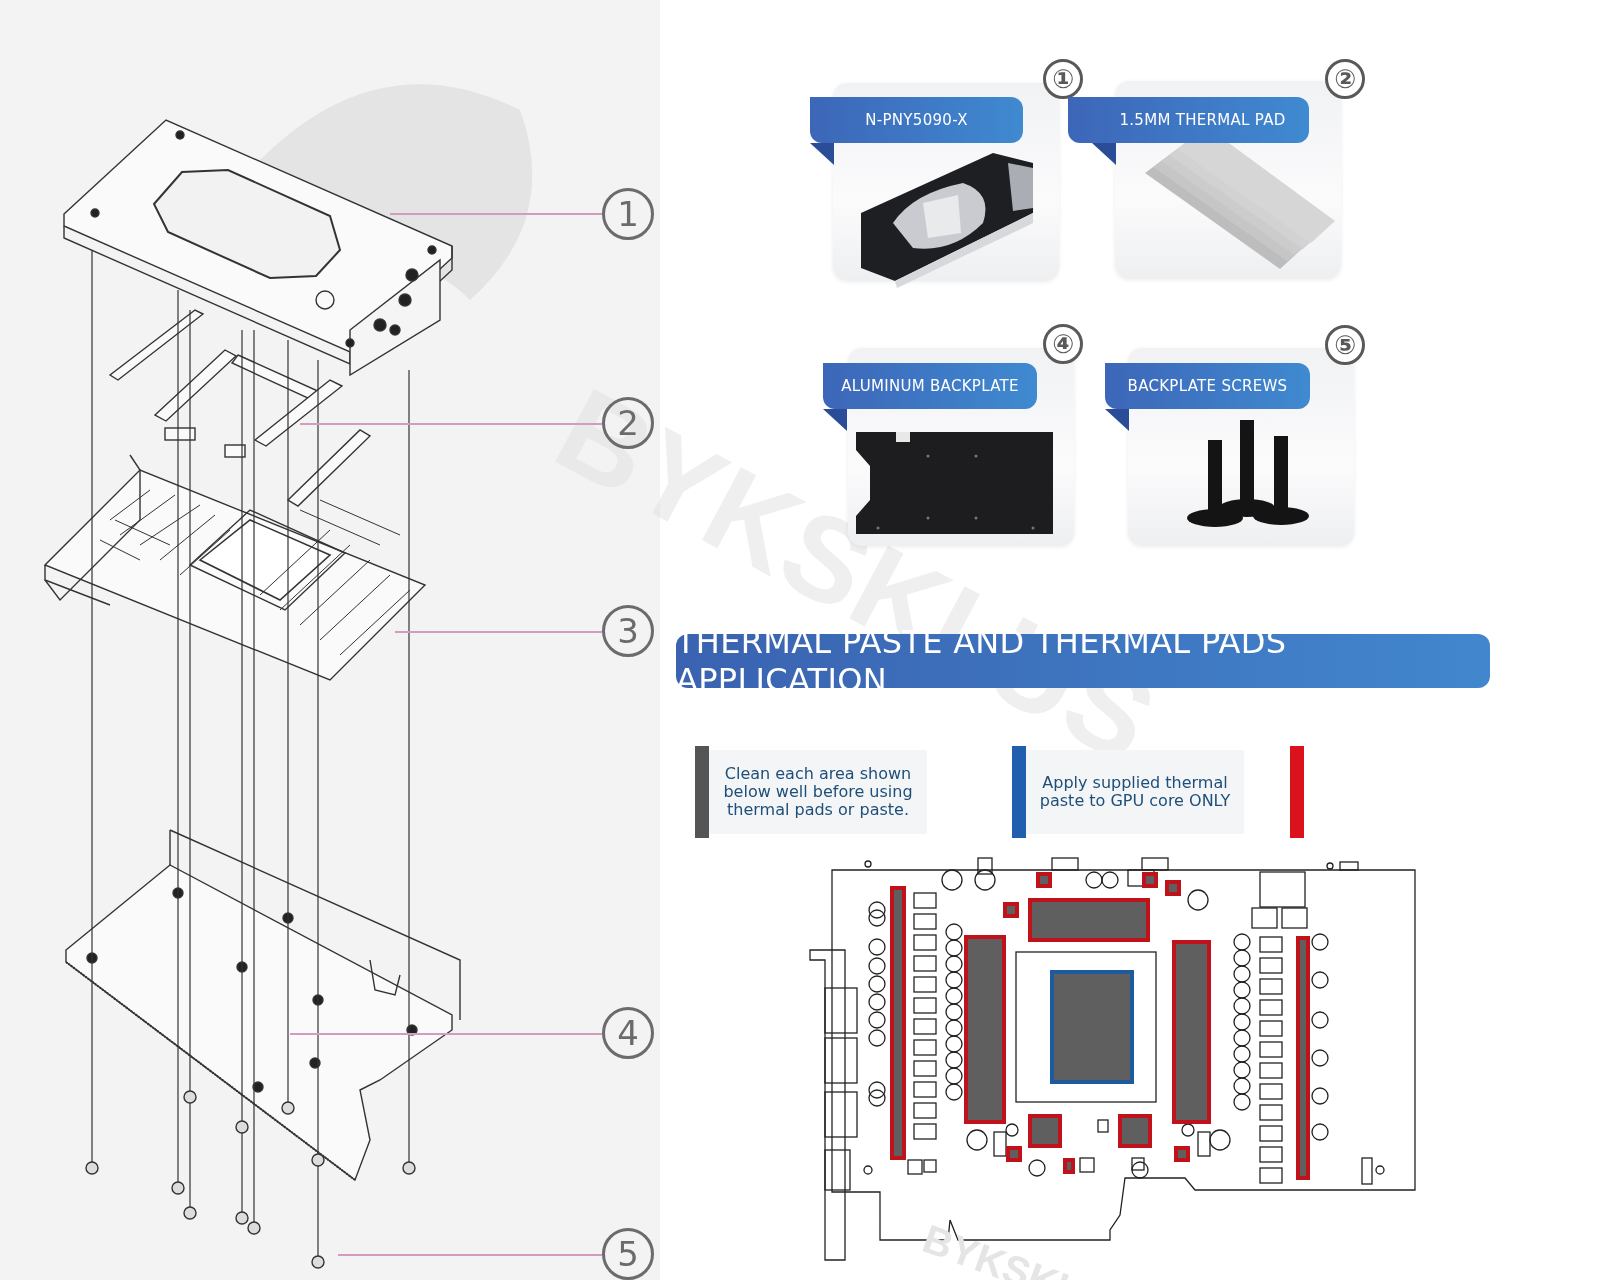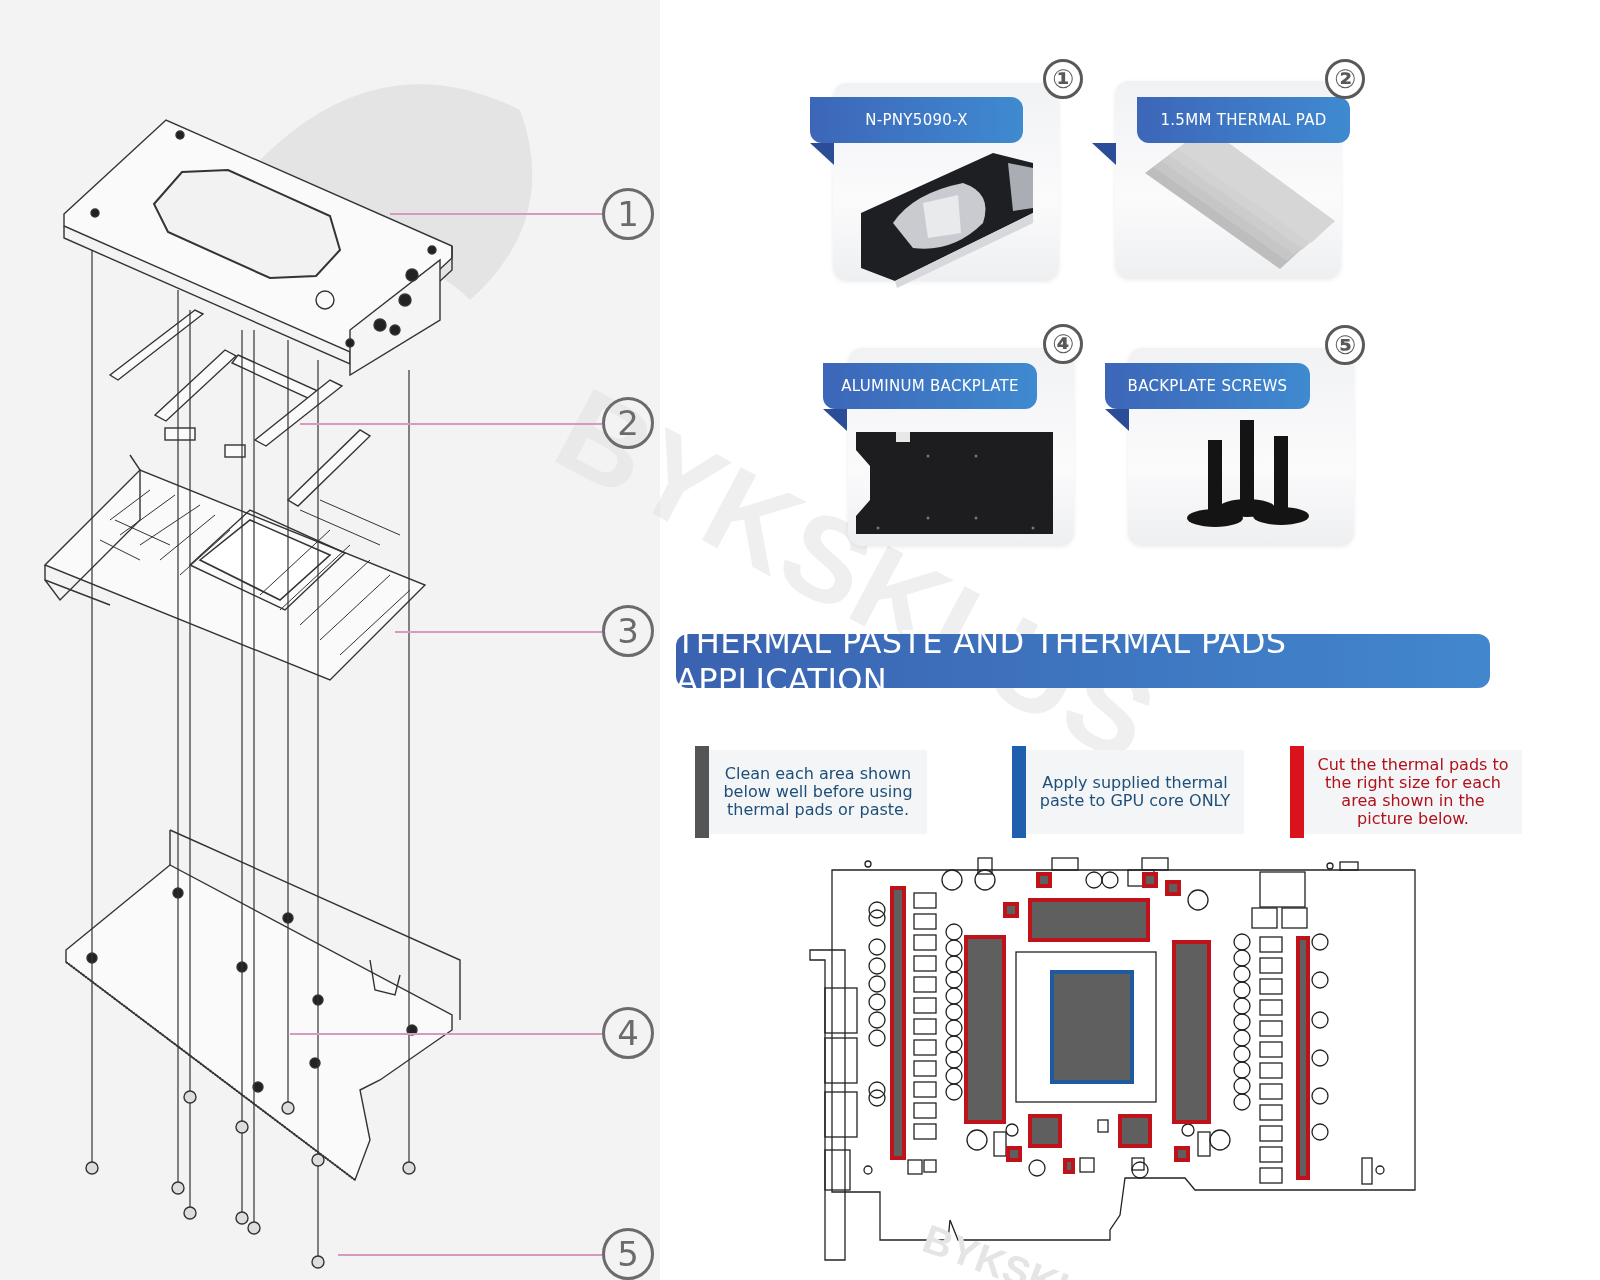--- a/index.html
+++ b/index.html
@@ -177,21 +177,21 @@
   <svg width="226" height="198" style="left:0;top:0;">
     <g fill="#bdbdbd">
       <path d="M30 92 L60 70 L190 165 L165 188 Z"></path>
       <path d="M38 86 L68 64 L198 158 L172 180 Z" fill="#c6c6c6"></path>
       <path d="M46 80 L76 58 L205 152 L180 174 Z" fill="#cccccc"></path>
       <path d="M54 74 L84 52 L212 146 L188 168 Z" fill="#d2d2d2"></path>
       <path d="M62 68 L92 46 L220 140 L196 162 Z" fill="#d6d6d6"></path>
     </g>
   </svg>
 </div>
-<div class="ribbon" style="left:1137px; top:97px; width:213px;">1.5MM THERMAL PAD</div>
+<div class="ribbon" style="left:1068px; top:97px; width:213px;padding-left:28px;">1.5MM THERMAL PAD</div>
 <div class="ribbon-fold" style="left:1092px; top:143px;"></div>
 <div class="num-badge" style="left:1325px; top:59px;">②</div>
 
 <div class="card" style="left:848px; top:348px;">
   <svg width="226" height="198" style="left:0;top:0;">
     <path d="M8 84 L205 84 L205 186 L8 186 L8 168 L22 152 L22 118 L8 102 Z" fill="#1d1d1f"></path>
     <rect x="48" y="84" width="14" height="10" fill="#e8e8e8"></rect>
     <g fill="#777">
         <circle cx="80" cy="108" r="1.5"></circle>
         <circle cx="128" cy="108" r="1.5"></circle>
@@ -229,21 +229,20 @@
 <div class="instr" style="left:695px; top:746px;">
   <div class="bar" style="background:#555555;"></div>
   <div class="box" style="width:218px; color:#1d4f7a;">Clean each area shown below well before using thermal pads or paste.</div>
 </div>
 <div class="instr" style="left:991px; top:746px;padding-left:21px;">
   <div class="bar" style="background:#1f5fae;"></div>
   <div class="box" style="width:218px; color:#1d4f7a;">Apply supplied thermal paste to GPU core ONLY</div>
 </div>
 <div class="instr" style="left:1290px; top:746px;">
   <div class="bar" style="background:#d9121b;"></div>
-  <div class="box" style="width:218px; color:#b0111b;">Cut the thermal pads to the right size for each area shown in the picture below.</div>
 </div>
 
 <svg width="620" height="420" style="left:780px; top:840px;">
   <g fill="none" stroke="#222" stroke-width="1.3">
 
     <path d="M52 30 L635 30 L635 350 L415 350 L405 338 L345 338 L340 375 L330 390 L330 400 L178 400 L170 380 L168 400 L100 400 L100 352 L52 352 Z"></path>
 
     <path d="M30 110 L65 110 L65 420 L45 420 L45 120 L30 120 Z"></path>
     <g>
       <rect x="45" y="148" width="32" height="45"></rect>

